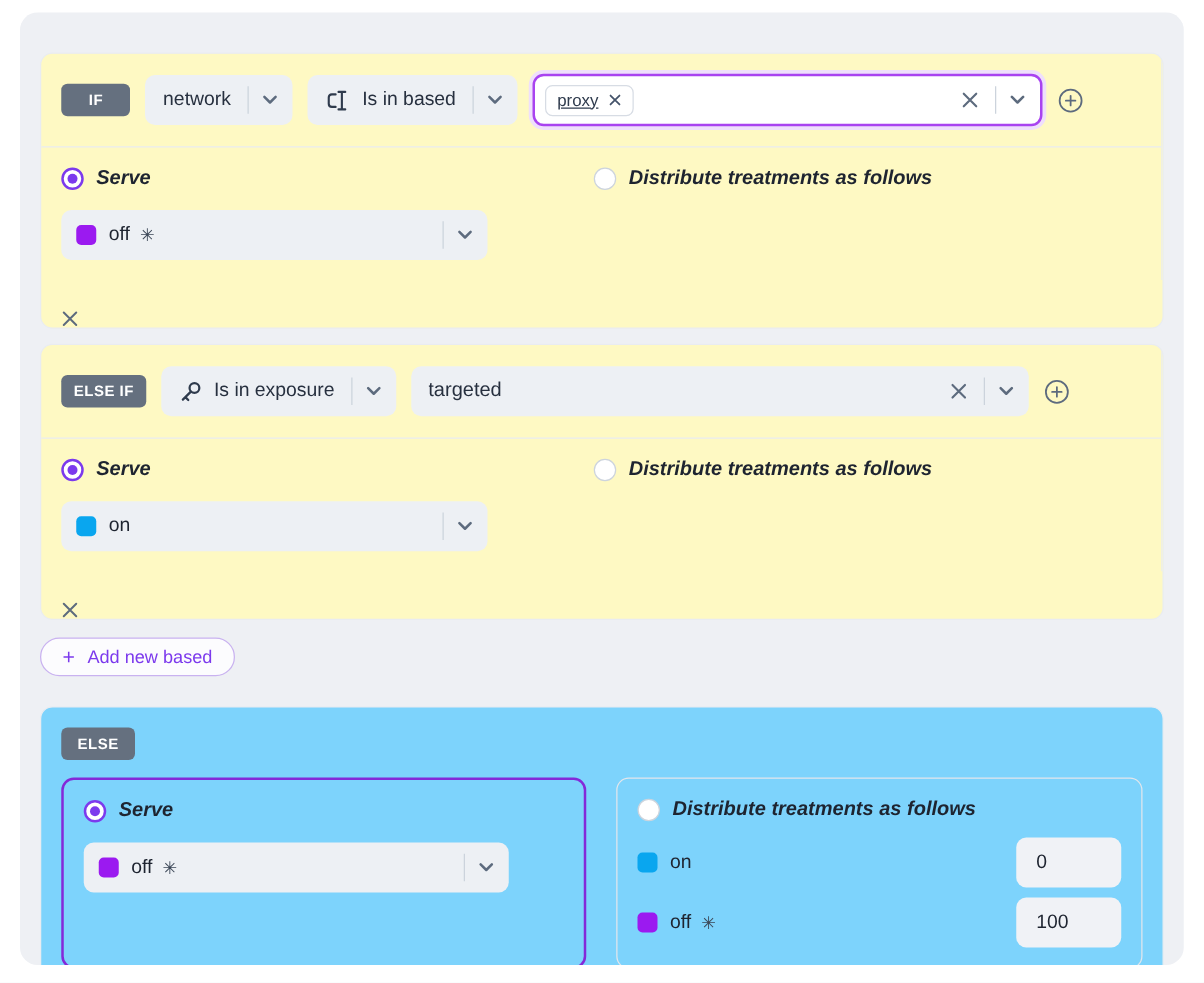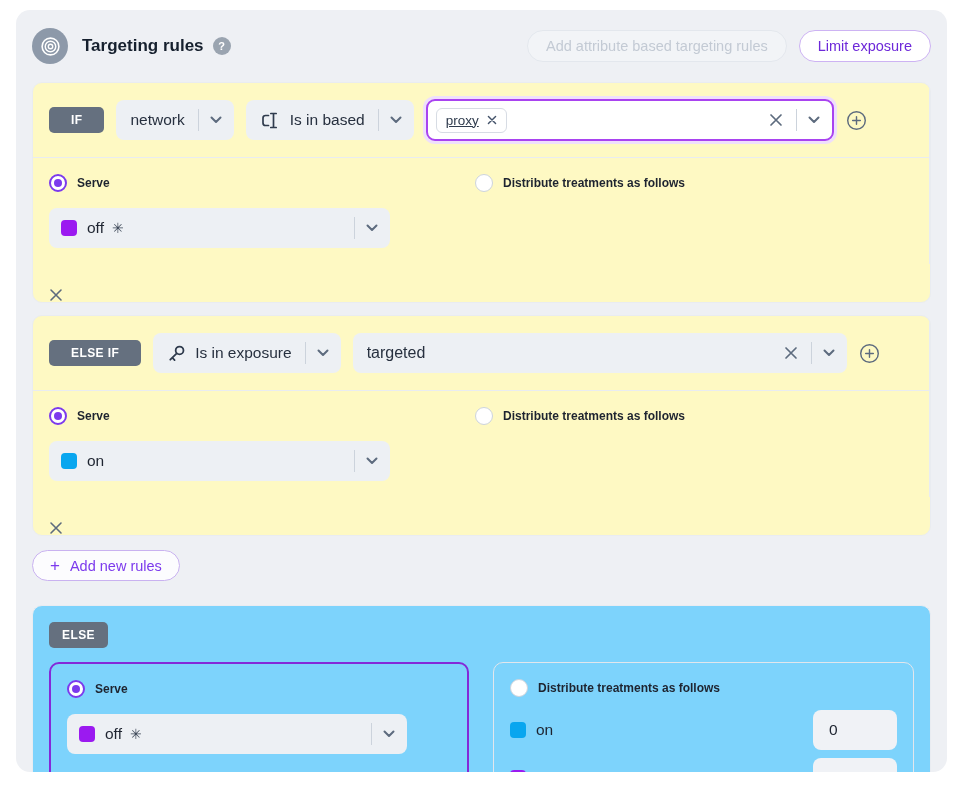--- a/index.html
+++ b/index.html
@@ -29,21 +29,21 @@
   .rule-card.second { margin-top: 12px; }
   .rule-main { flex: 1; border-right: 1px solid #e9ecf1; }
   .rule-close-col { width: 45px; display: flex; justify-content: center;
                     align-items: flex-start; padding-top: 24px; }
   .icon-btn { background: none; border: none; padding: 0; display: flex; align-items: center;
               justify-content: center; cursor: pointer; }
 
   .cond-row { display: flex; align-items: center; padding: 0 16px; height: 75px;
               border-bottom: 1px solid #e9ecf1; gap: 12px; }
   .badge { background: #65707f; color: #fff; font-size: 12px; font-weight: 700;
-           border-radius: 5px; letter-spacing: .4px; padding: 6px 22px; white-space: nowrap; }
+           border-radius: 5px; letter-spacing: .4px; padding: 6px 10px; white-space: nowrap; }
   .badge.if { padding: 6px 22px; }
   .badge.else { display: inline-block; padding: 6px 13px; }
 
   .select { background: #edf0f4; border-radius: 8px; height: 40px; display: flex;
             align-items: center; padding: 0 12px 0 14px; font-size: 15.5px; color: #27303f;
             cursor: pointer; flex: none; }
   .select .sel-icon { margin-right: 9px; display: flex; }
   .sel-divider { width: 1px; height: 22px; background: #ccd3dc; margin: 0 11px 0 13px; flex: none; }
 
   .tag-input { flex: none; width: 408px; height: 42px; background: #fff;
@@ -54,22 +54,22 @@
           color: #2f3b4d; display: flex; align-items: center; gap: 8px; background: #fff; text-decoration: underline; }
   .flex-spacer { flex: 1; }
 
   .gray-input { flex: none; width: 494px; height: 40px; background: #edf0f4; border-radius: 8px;
                 display: flex; align-items: center; padding: 0 12px 0 14px; }
   .gray-input input { border: none; background: transparent; outline: none; font-size: 16px;
                       color: #27303f; flex: 1; font-family: inherit; min-width: 0; }
 
   .serve-area { padding: 16px; }
   .radio-row { display: flex; align-items: center; }
-  .radio-opt { display: flex; align-items: center; gap: 10px; font-size: 12px; font-weight: 700;
-               color: #1e2430; cursor: pointer; }
+  .radio-opt { display: flex; align-items: center; gap: 10px; font-size: 16px; font-weight: 700;
+               color: #1e2430; cursor: pointer; font-style: italic; }
   .radio-opt.first { width: 426px; flex: none; }
   .radio { width: 18px; height: 18px; border-radius: 50%; background: #fff;
            border: 1px solid #cdd4dd; position: relative; flex: none; }
   .radio.checked { border: 2px solid #7c3aed; }
   .radio.checked::after { content: ""; position: absolute; width: 8px; height: 8px;
            border-radius: 50%; background: #7c3aed; top: 50%; left: 50%;
            transform: translate(-50%,-50%); }
 
   .treatment-select { margin-top: 16px; width: 341px; height: 40px; background: #edf0f4;
                       border-radius: 8px; display: flex; align-items: center;
@@ -97,36 +97,20 @@
   .value-box { margin-left: auto; width: 84px; height: 40px; background: #f0f2f6;
                border-radius: 8px; display: flex; align-items: center; padding-left: 16px;
                font-size: 15.5px; color: #1e2430; }
 </style>
 </head>
 <body>
 
 <div class="container">
 
   
-  <div class="header">
-    <div class="avatar">
-      <span style="display:flex">
-        <svg width="21" height="21" viewBox="0 0 20 20">
-          <circle cx="10" cy="10" r="8" fill="none" stroke="#fff" stroke-width="1.5"></circle>
-          <circle cx="10" cy="10" r="5" fill="none" stroke="#fff" stroke-width="1.4"></circle>
-          <circle cx="10" cy="10" r="2.1" fill="none" stroke="#fff" stroke-width="1.3"></circle>
-        </svg>
-      </span>
-    </div>
-    <div class="title">Targeting rules</div>
-    <div class="help-badge">?</div>
-    <div class="header-spacer"></div>
-    <button class="pill disabled">Add attribute based targeting rules</button>
-    <button class="pill primary-outline">Limit exposure</button>
-  </div>
 
   
   <div class="rule-card">
     <div class="rule-main">
       <div class="cond-row">
         <span class="badge if">IF</span>
 
         <div class="select">
           <span>network</span>
           <span class="sel-divider"></span>
@@ -292,21 +276,21 @@
         <svg width="14" height="14" viewBox="0 0 14 14">
             <path d="M2 2 L12 12 M12 2 L2 12" stroke="#5d6b7e" stroke-width="1.6" stroke-linecap="round"></path>
           </svg>
       </button>
     </div>
   </div>
 
   
   <button class="add-rule-btn">
     <span class="plus">+</span>
-    <span>Add new rules</span>
+    <span>Add new based</span>
   </button>
 
   
   <div class="else-card">
     <span class="badge else">ELSE</span>
     <div class="else-panels">
 
       <div class="panel serve-panel">
         <div class="radio-opt">
           <span class="radio checked"></span>

